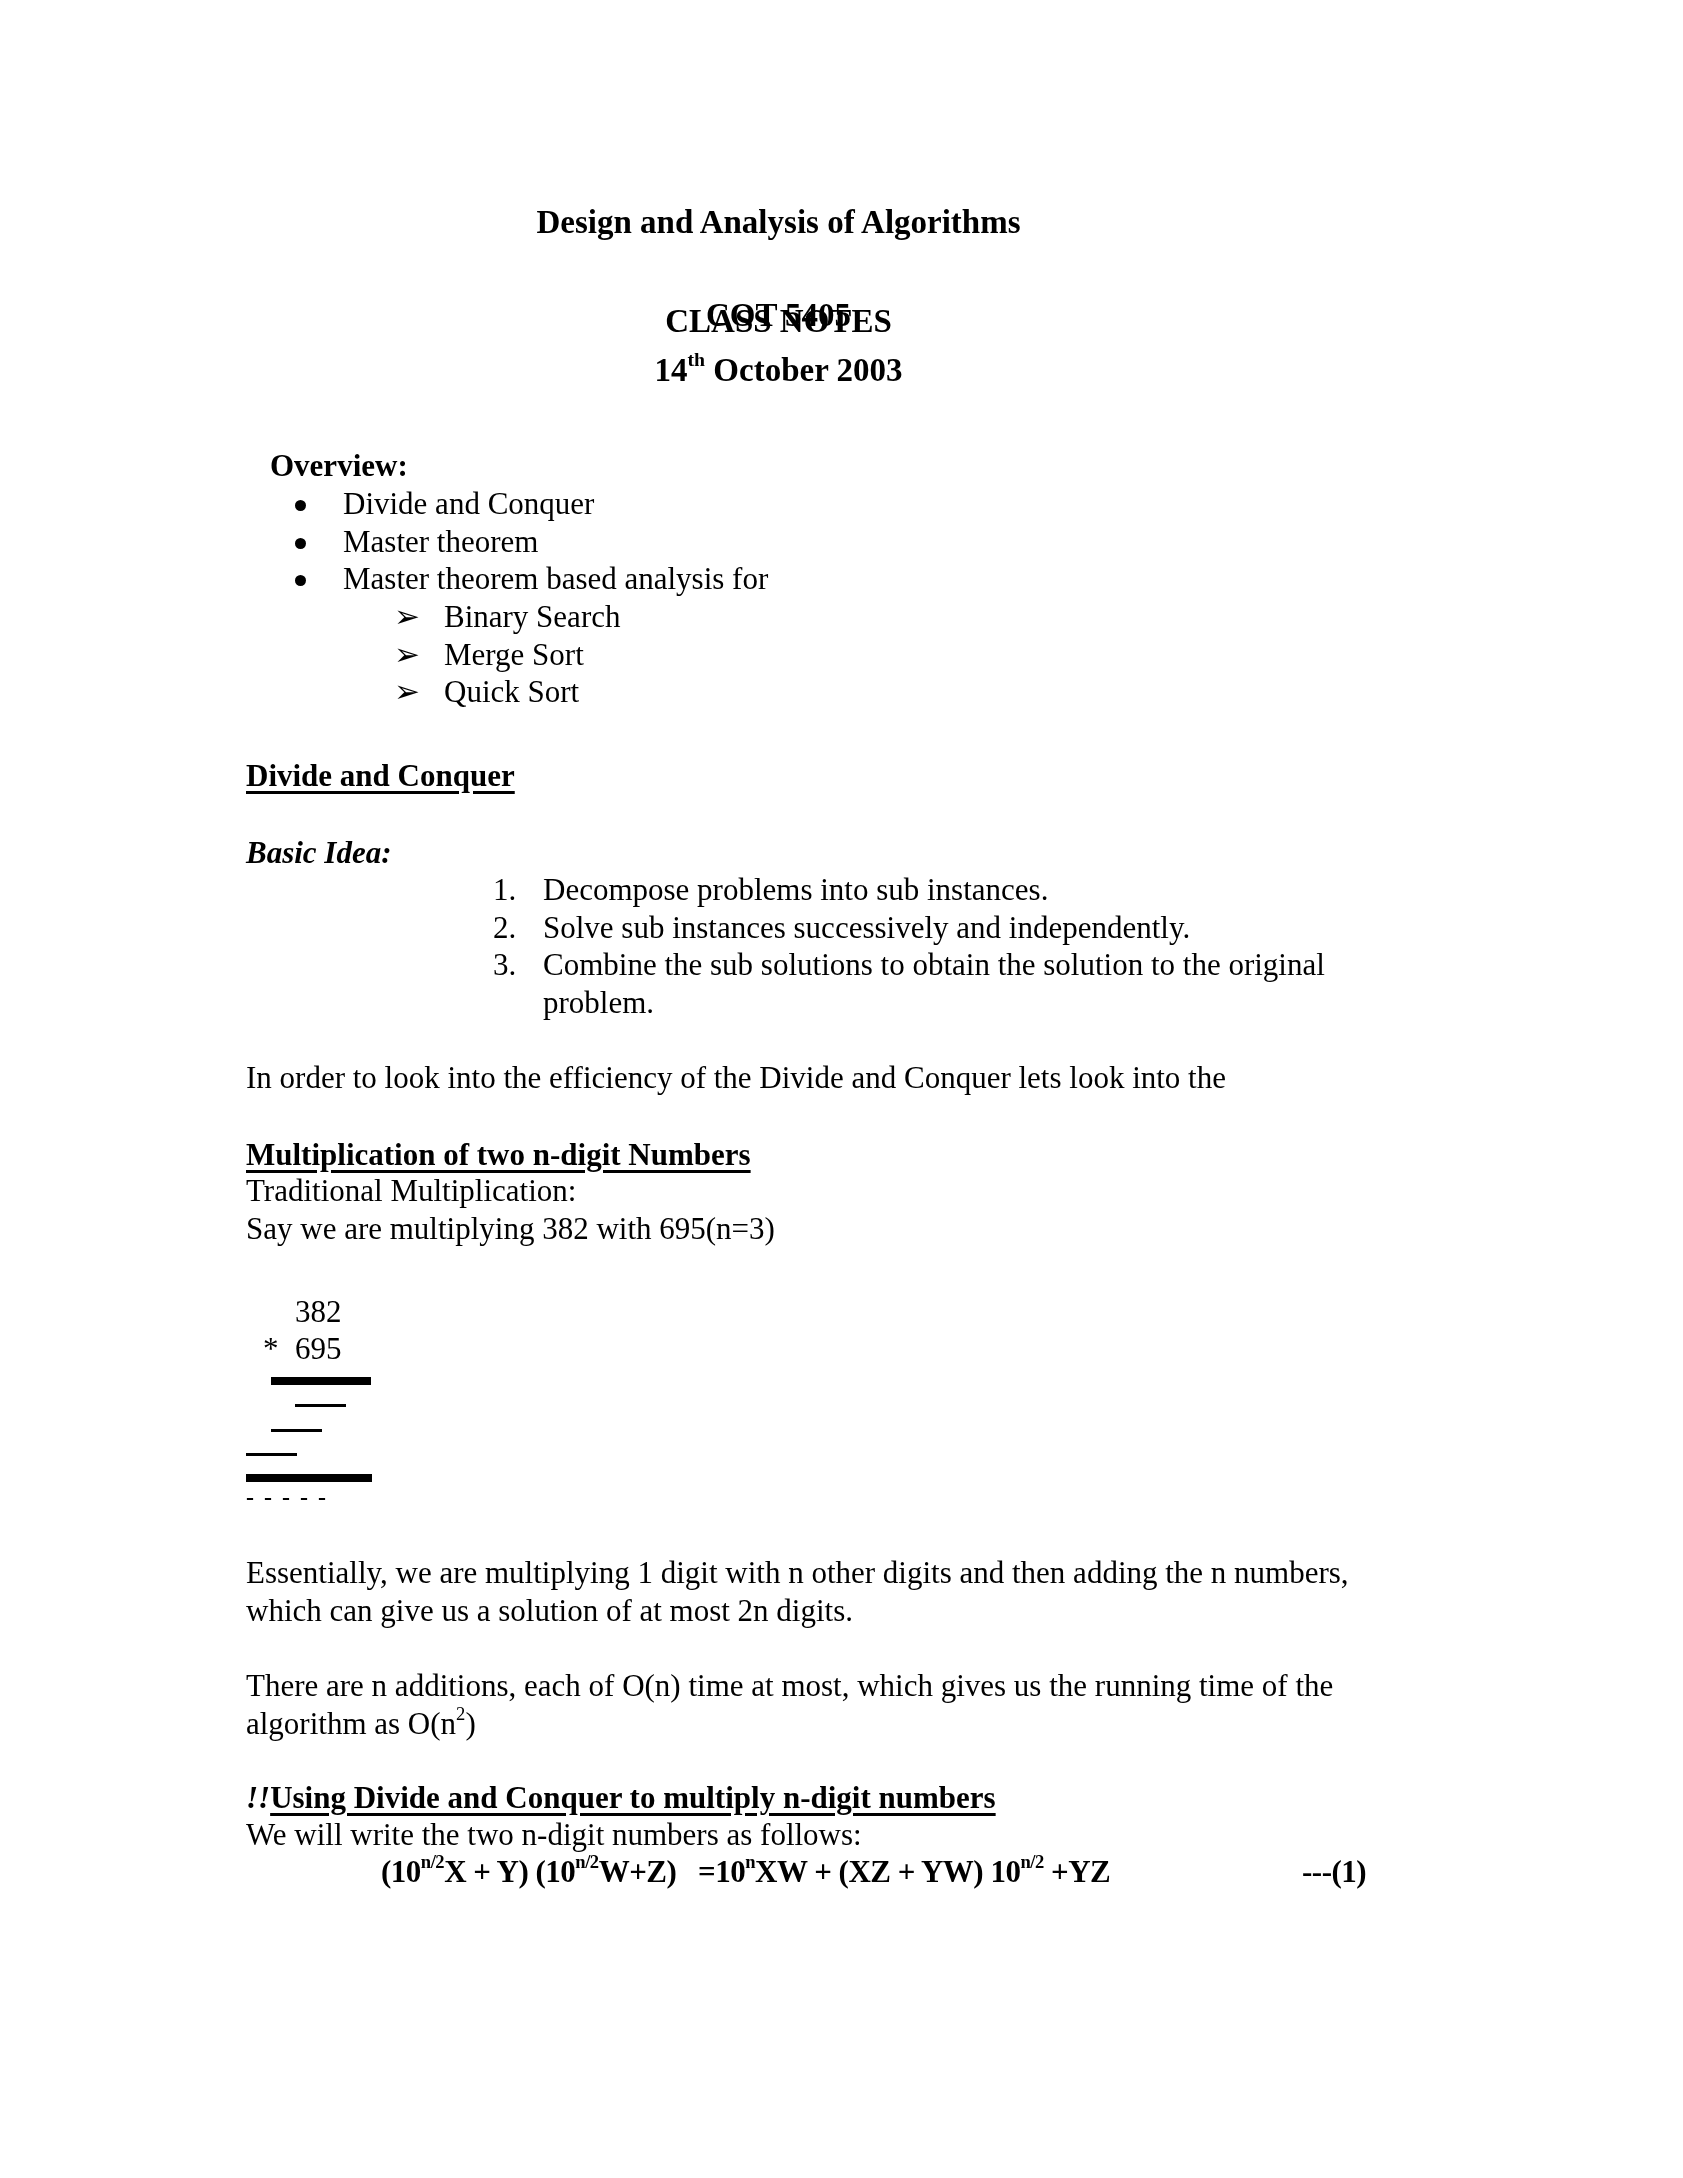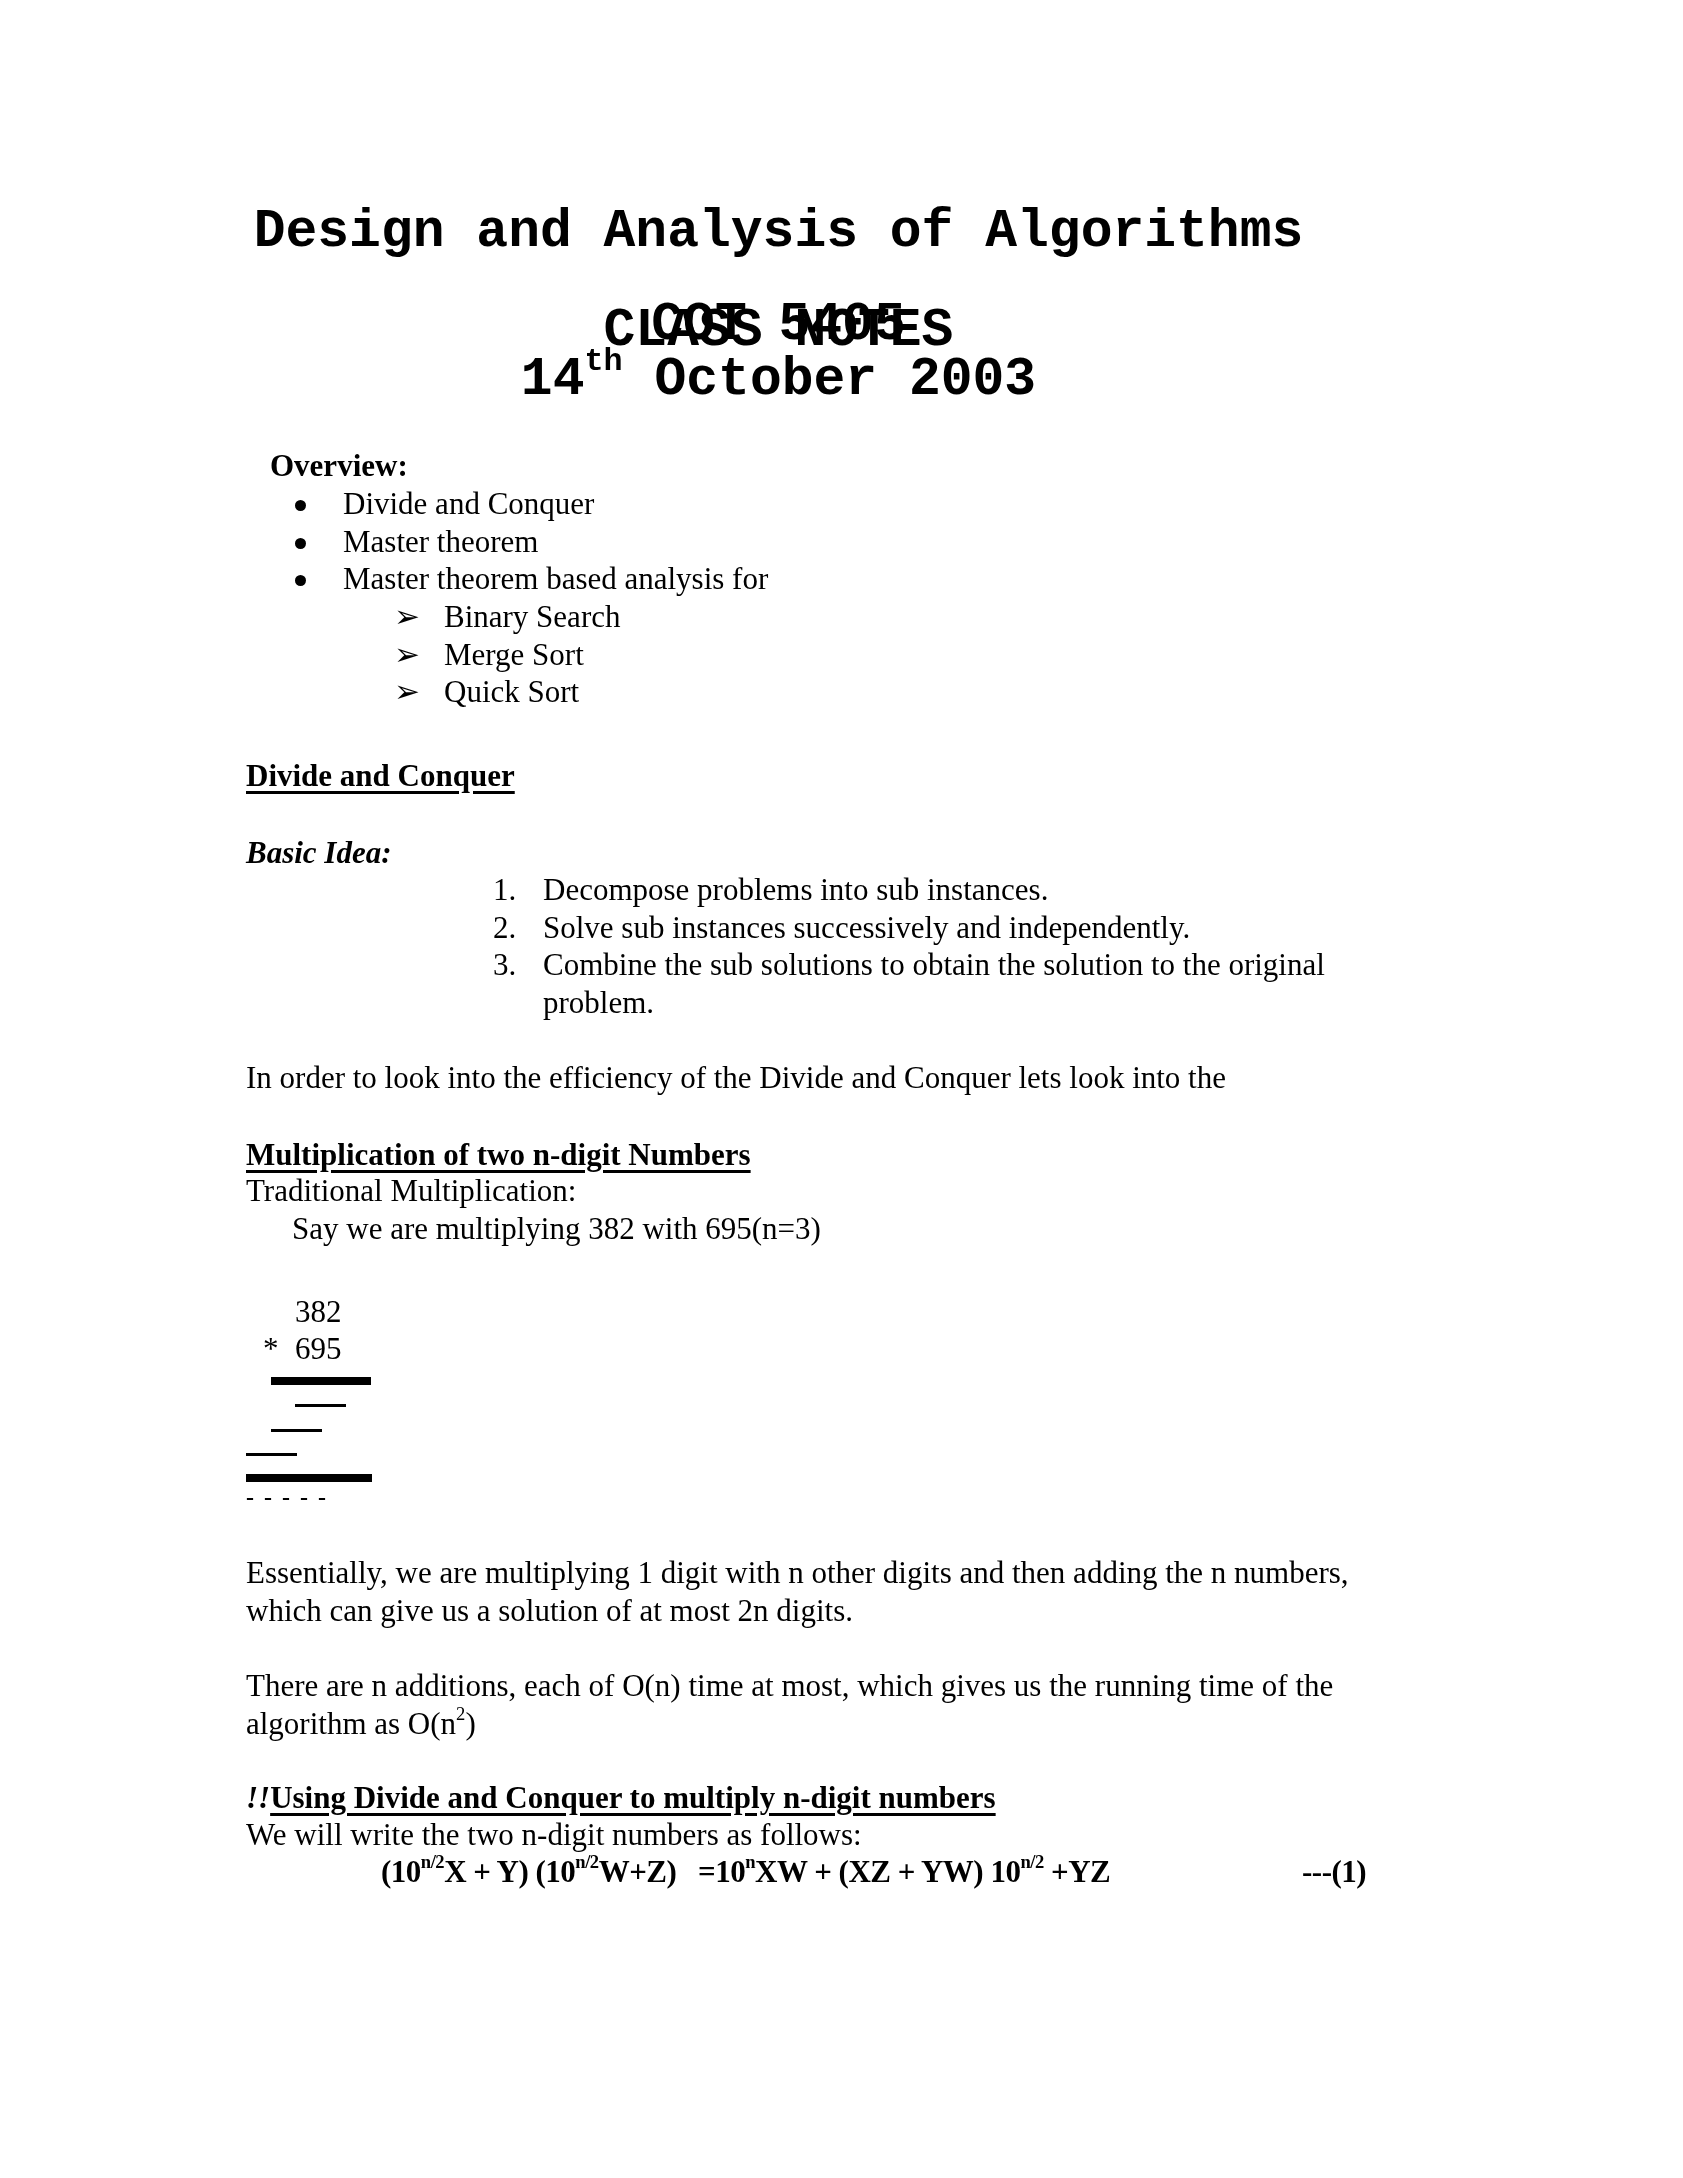--- a/index.html
+++ b/index.html
@@ -1,19 +1,19 @@
 <!DOCTYPE html>
 <html><head>
 <meta charset="utf-8">
 <style>
   html, body { margin: 0; padding: 0; background: #ffffff; }
   body { width: 1683px; height: 2178px; position: relative; overflow: hidden;
          font-family: "Liberation Serif", serif; color: #000; }
   .abs { position: absolute; white-space: nowrap; line-height: 1; }
-  .title { font-weight: bold; font-size: 53px; left: 0; width: 1557px; text-align: center; font-family: Liberation Mono, monospace; }
+  .title { font-weight: bold; font-size: 33px; left: 0; width: 1557px; text-align: center; }
   .body { font-size: 31px; }
   .bold { font-weight: bold; }
   .ital { font-style: italic; }
   .ul { text-decoration: underline; text-decoration-thickness: 3px; text-underline-offset: 5px; }
   sup { font-size: 0.6em; vertical-align: 0; position: relative; top: -0.75em; }
   .bullet-dot { display:inline-block; width: 11px; height: 11px; border-radius: 50%; background:#000; }
   .bar { position: absolute; background: #000; }
   .eq { font-weight: bold; font-size: 31px; letter-spacing: -0.5px; }
   .eq sup { font-size: 0.6em; }
 </style>
@@ -69,21 +69,21 @@
 <div class="abs body" style="left:493px; top:949px;">
   <span style="position:absolute; left:0;">3.</span>
   <span style="position:absolute; left:50px;">Combine the sub solutions to obtain the solution to the original</span>
 </div>
 <div class="abs body" style="left:543px; top:987px;">problem.</div>
 
 <div class="abs body" style="left:246px; top:1062px;">In order to look into the efficiency of the Divide and Conquer lets look into the</div>
 
 <div class="abs body bold ul" style="left:246px; top:1139px;">Multiplication of two n-digit Numbers</div>
 <div class="abs body" style="left:246px; top:1175px;">Traditional Multiplication:</div>
-<div class="abs body" style="left:246px; top:1213px;margin-left:46px;">Say we are multiplying 382 with 695(n=3)</div>
+<div class="abs body" style="left:246px; top:1213px;">Say we are multiplying 382 with 695(n=3)</div>
 
 <div class="abs body" style="left:295px; top:1296px;">382</div>
 <div class="abs body" style="left:263px; top:1333px;">*</div>
 <div class="abs body" style="left:295px; top:1333px;">695</div>
 
 <div class="bar" style="left:271px; top:1377px; width:100px; height:8px;"></div>
 <div class="bar" style="left:295px; top:1404px; width:51px; height:3px;"></div>
 <div class="bar" style="left:271px; top:1429px; width:51px; height:3px;"></div>
 <div class="bar" style="left:246px; top:1453px; width:51px; height:3px;"></div>
 <div class="bar" style="left:246px; top:1474px; width:126px; height:8px;"></div>

